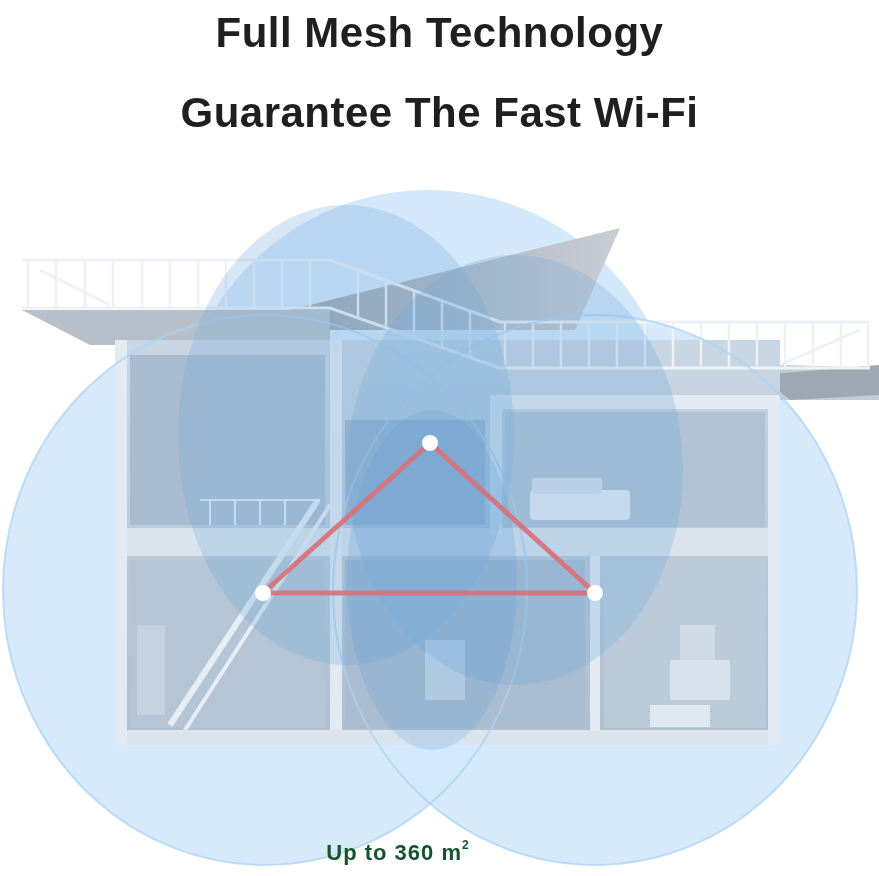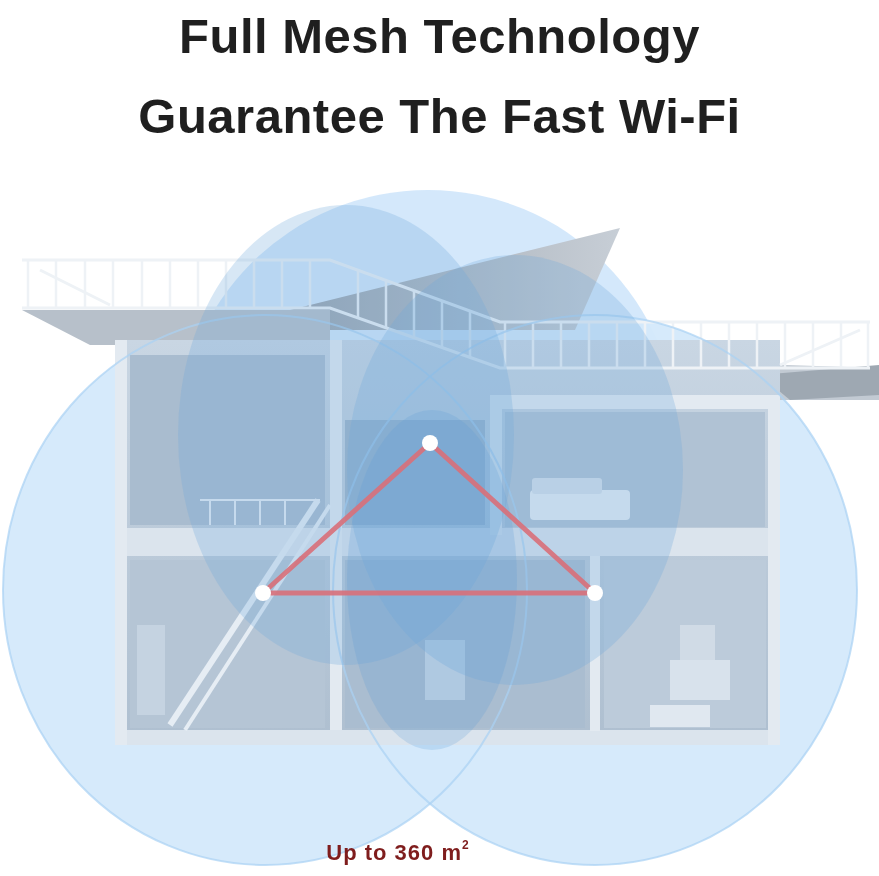--- a/index.html
+++ b/index.html
@@ -1,21 +1,21 @@
 <!DOCTYPE html>
 <html><head>
 <meta charset="utf-8">
 <style>
   html, body { margin:0; padding:0; background:#ffffff; }
   body { width:879px; height:876px; position:relative; overflow:hidden; font-family:"Liberation Sans", "DejaVu Sans", sans-serif; }
-  .headline { position:absolute; left:0; width:879px; text-align:center; color:#1f1f1f; font-weight:700; font-size:49px; letter-spacing:0.5px; line-height:1; }
+  .headline { position:absolute; left:0; width:879px; text-align:center; color:#1f1f1f; font-weight:700; font-size:42px; letter-spacing:0.5px; line-height:1; }
   .headline.l1 { top:12px; }
   .headline.l2 { top:92px; }
   .scene { position:absolute; left:0; top:0; width:879px; height:876px; }
-  .caption { position:absolute; left:0; width:796px; top:840px; text-align:center; font-size:22px; font-weight:700; color:#7f1d1d; letter-spacing:1px; }
+  .caption { position:absolute; left:0; width:796px; top:840px; text-align:center; font-size:22px; font-weight:700; color:#14532d; letter-spacing:1px; }
   .caption sup { font-size:12px; vertical-align:top; position:relative; top:-2px; }
 </style>
 </head>
 <body>
 
 <div class="headline l1">Full Mesh Technology</div>
 <div class="headline l2">Guarantee The Fast Wi-Fi</div>
 
 <svg class="scene" viewBox="0 0 879 876" xmlns="http://www.w3.org/2000/svg">
   <defs>

